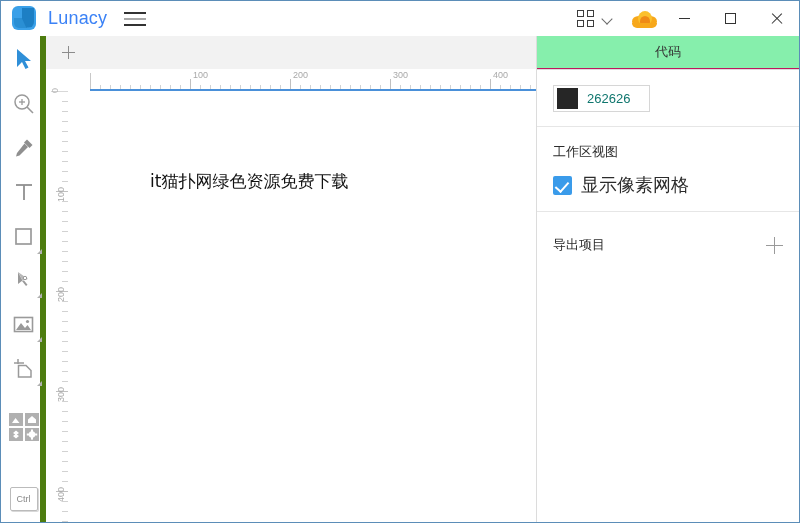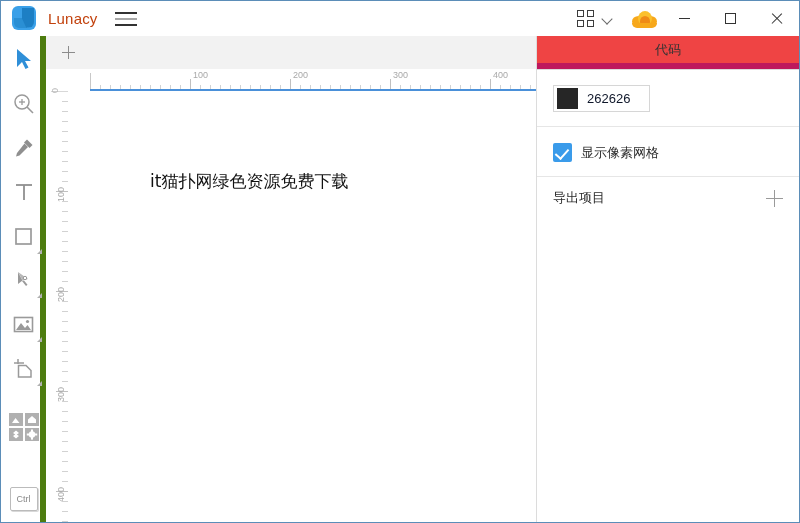--- a/index.html
+++ b/index.html
@@ -38,21 +38,21 @@
     clip-path: polygon(0 0, 100% 0, 100% 100%, 35% 100%, 0 55%);
   }
   .logo-dark {
     position: absolute; left: 2px; top: 12px;
     width: 13px; height: 10px;
     background: #2a8fd4;
     border-bottom-left-radius: 5px;
   }
   #app-title {
     margin-left: 10px;
-    font-size: 15px; color: #c2410c;
+    font-size: 18px; color: #3b82f6;
     letter-spacing: 0.2px;
   }
   #hamburger {
     margin-left: 17px; width: 22px; height: 16px;
     display: flex; flex-direction: column; justify-content: space-between;
     cursor: pointer; padding: 1px 0;
   }
   #hamburger span { display: block; height: 2px; width: 22px; background: #333; }
   #hamburger span.mid { background: #a8a8a8; }
 
@@ -225,47 +225,47 @@
     position: absolute; left: 535px; top: 35px;
     width: 263px; height: 486px;
     background: #ffffff; border-left: 1px solid #dcdcdc;
   }
   #panel-tabs { display: flex; height: 33px; }
   .ptab {
     flex: 1; display: flex; align-items: center; justify-content: center;
     font-size: 13px; color: #333; cursor: pointer;
   }
   .ptab.active { background: #ffffff; border-bottom: 1px solid #ffffff; }
-  .ptab.inactive { background: #ef4444; border-bottom: 6px solid #be185d; }
+  .ptab.inactive { background: #86efac; border-bottom: 1px solid #be185d; }
   #panel-tabs-underline {
     position: absolute; left: 0; top: 33px; width: 263px; height: 1px; background: #dcdcdc;
   }
   .section { padding: 14px 16px 14px 16px; }
   .section + .section { border-top: 1px solid #e6e6e6; }
   .sec-title { font-size: 13px; color: #2b2b2b; margin-bottom: 12px; }
   .sec-head-row { display: flex; align-items: center; justify-content: space-between; }
   #color-field {
     display: flex; align-items: center;
     width: 97px; height: 27px;
     border: 1px solid #d6d6d6; background: #fff; cursor: pointer;
   }
   #color-swatch { width: 21px; height: 21px; margin-left: 3px; background: #262626; }
-  #color-hex { margin-left: 9px; font-size: 13px; color: #0f172a; text-align: right; }
+  #color-hex { margin-left: 9px; font-size: 13px; color: #0f766e; text-align: right; }
   #grid-check-row { display: flex; align-items: center; gap: 9px; cursor: pointer; }
   #grid-checkbox {
     width: 19px; height: 19px; background: #3a9bea; border-radius: 2px;
     position: relative;
   }
   #grid-checkbox::after {
     content: ""; position: absolute; left: 5px; top: 3px;
     width: 6px; height: 11px;
     border-right: 2px solid #fff; border-bottom: 2px solid #fff;
     transform: rotate(42deg);
   }
-  .check-label { font-size: 13px; color: #2b2b2b; }
+  .check-label { font-size: 18px; color: #2b2b2b; }
   #export-plus { width: 17px; height: 17px; position: relative; cursor: pointer; }
   #export-plus::before, #export-plus::after { content: ""; position: absolute; background: #9a9a9a; }
   #export-plus::before { left: 0; top: 8px; width: 17px; height: 1.3px; }
   #export-plus::after  { left: 8px; top: 0; width: 1.3px; height: 17px; }
 
   
   #watermark {
     position: absolute; right: 9px; bottom: 7px;
     font-size: 20px; font-weight: bold; color: #22922b;
     letter-spacing: 0.5px;
@@ -546,27 +546,28 @@
     <div id="panel-tabs-underline"></div>
 
     <div class="section" style="padding-top:16px;">
       <div id="color-field">
         <div id="color-swatch" style="background: rgb(38, 38, 38);"></div>
         <span id="color-hex">262626</span>
       </div>
     </div>
 
     <div class="section" style="padding-top:16px;">
+      <div class="sec-title">工作区视图</div>
       <div id="grid-check-row">
         <div id="grid-checkbox"></div>
         <span class="check-label">显示像素网格</span>
       </div>
     </div>
 
-    <div class="section" style="padding-top:12px;">
+    <div class="section" style="padding-top:24px;">
       <div class="sec-head-row">
         <span class="sec-title" style="margin-bottom:0;">导出项目</span>
         <span id="export-plus"></span>
       </div>
     </div>
 
   </div>
 
 </div>
 

